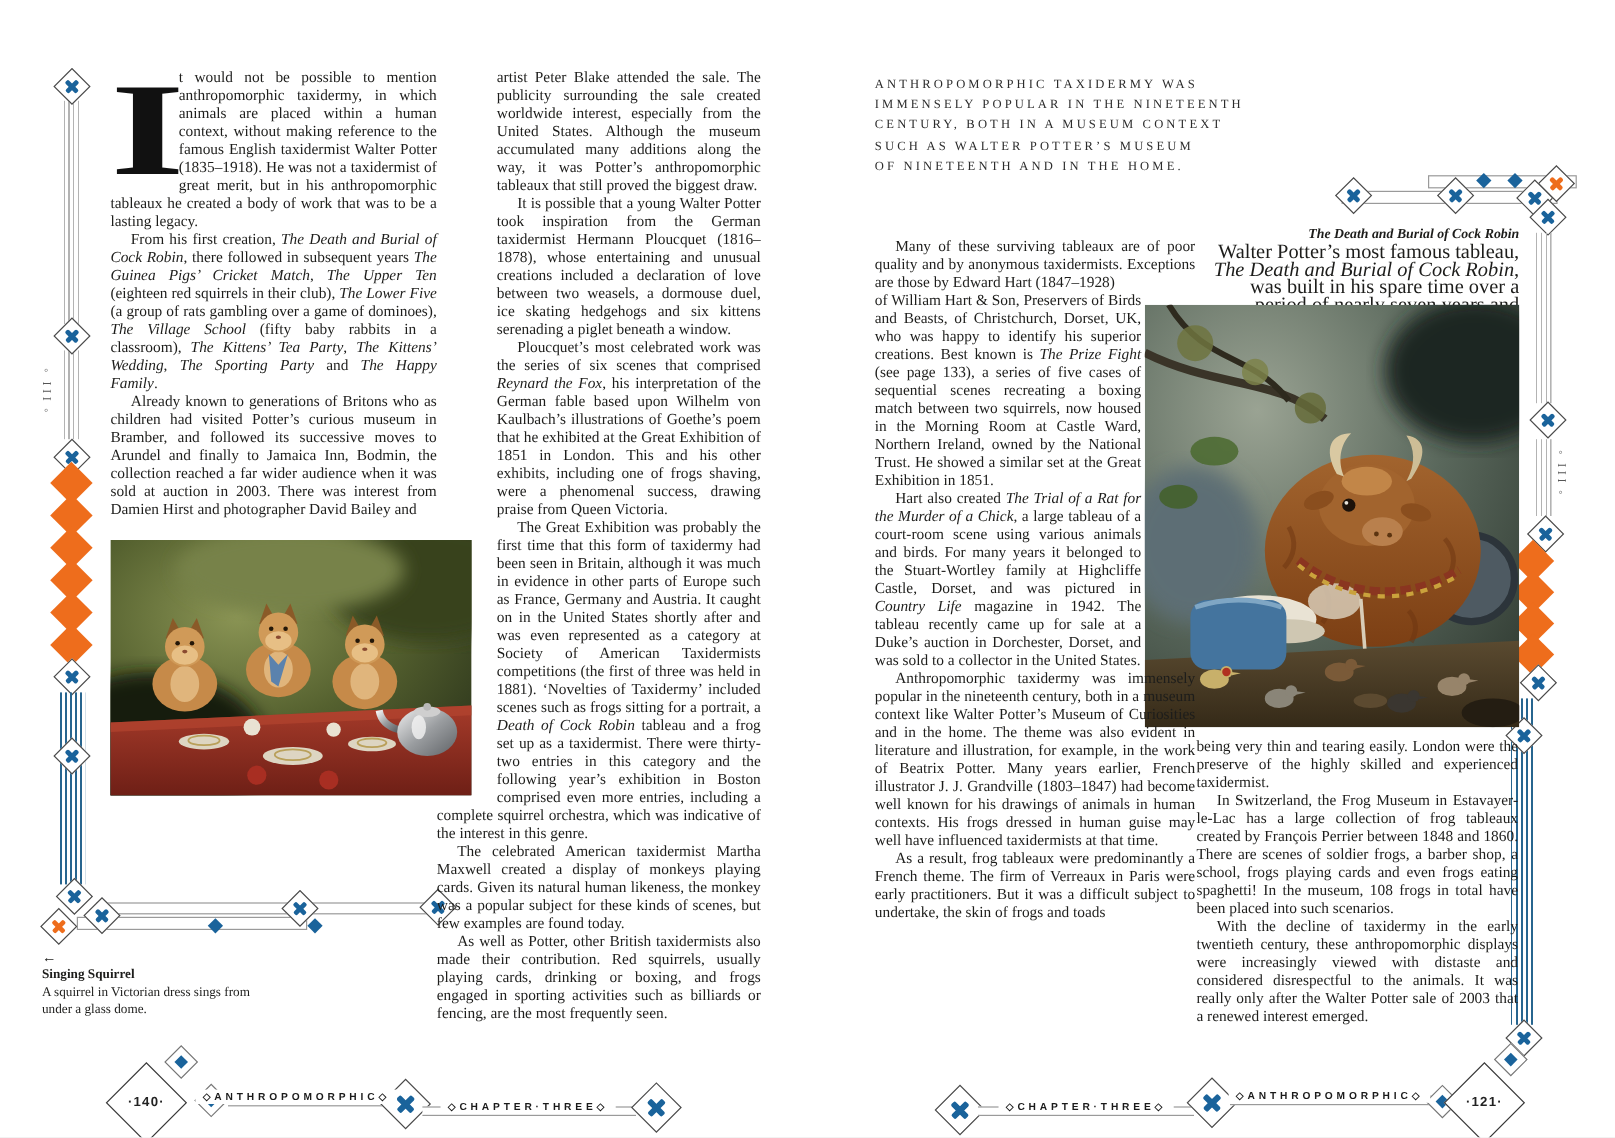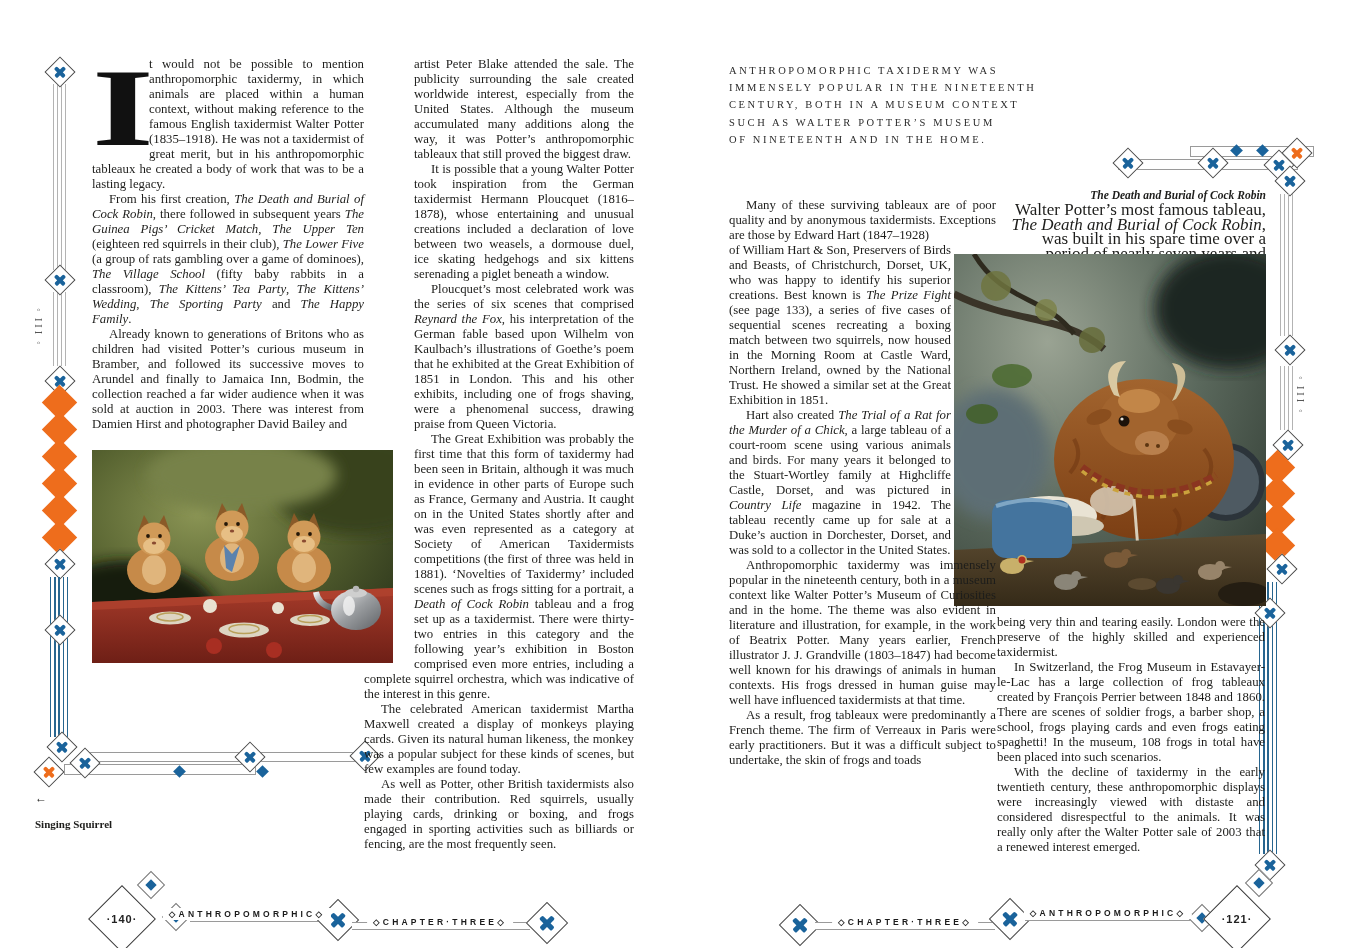--- a/index.html
+++ b/index.html
@@ -19,21 +19,21 @@
   .cap-title{font-weight:bold;font-style:italic;font-size:11.5px;line-height:15px;}
   .cap-body{font-size:17px;line-height:14.5px;}
   .cap-body i{font-style:italic;}
   .rcap{text-align:right;}
   
   .quote{position:absolute;left:729px;top:62px;width:310px;}
   .quote div{font-size:10.5px;line-height:17.2px;letter-spacing:2.6px;color:#2c2c2c;}
   
   .mnote{position:absolute;left:35px;top:792px;width:190px;}
   .mn-arrow{font-size:12px;line-height:12px;}
-  .mn-title{font-weight:bold;font-size:11px;line-height:16px;margin-top:12px;}
+  .mn-title{font-weight:bold;font-size:11px;line-height:16px;}
   .mn-body{font-size:11px;line-height:14px;}
   
   .vtext{position:absolute;writing-mode:vertical-rl;font-size:10px;letter-spacing:3px;color:#555;}
   
   .glines{position:absolute;width:13px;background:repeating-linear-gradient(90deg,#b3b3b3 0 1px,transparent 1px 4px);}
   .blines{position:absolute;width:21px;background:repeating-linear-gradient(90deg,#27658f 0 1.4px,transparent 1.4px 4.2px);}
   .xd{position:absolute;width:26px;height:26px;}
   .xd .sq{position:absolute;inset:2px;background:#fff;border:1.2px solid #4a4a4a;transform:rotate(45deg);}
   .xd .xa,.xd .xb{position:absolute;left:50%;top:50%;width:13px;height:3.5px;border-radius:1.5px;background:#1a639b;}
   .xd .xa{transform:translate(-50%,-50%) rotate(45deg);}
@@ -270,20 +270,21 @@
       <ellipse cx="0" cy="-17" rx="11" ry="4.5" fill="#cfcfcf"></ellipse>
       <circle cx="0" cy="-21" r="3.2" fill="#b8b8b8"></circle>
       <ellipse cx="-7" cy="-4" rx="6" ry="10" fill="#f4f4f4" opacity="0.8"></ellipse>
     </g>
   </svg>
 
 
   <div class="mnote">
     <div class="mn-arrow">←</div>
     <div class="mn-title">Singing Squirrel</div>
+    <div class="mn-body">A squirrel in Victorian dress sings from under a glass dome.</div>
   </div>
 
   <div class="quote">
     <div>ANTHROPOMORPHIC TAXIDERMY WAS</div>
     <div>IMMENSELY POPULAR IN THE NINETEENTH</div>
     <div>CENTURY, BOTH IN A MUSEUM CONTEXT</div>
     <div>SUCH AS WALTER POTTER’S MUSEUM</div>
     <div>OF NINETEENTH AND IN THE HOME.</div>
   </div>
 

